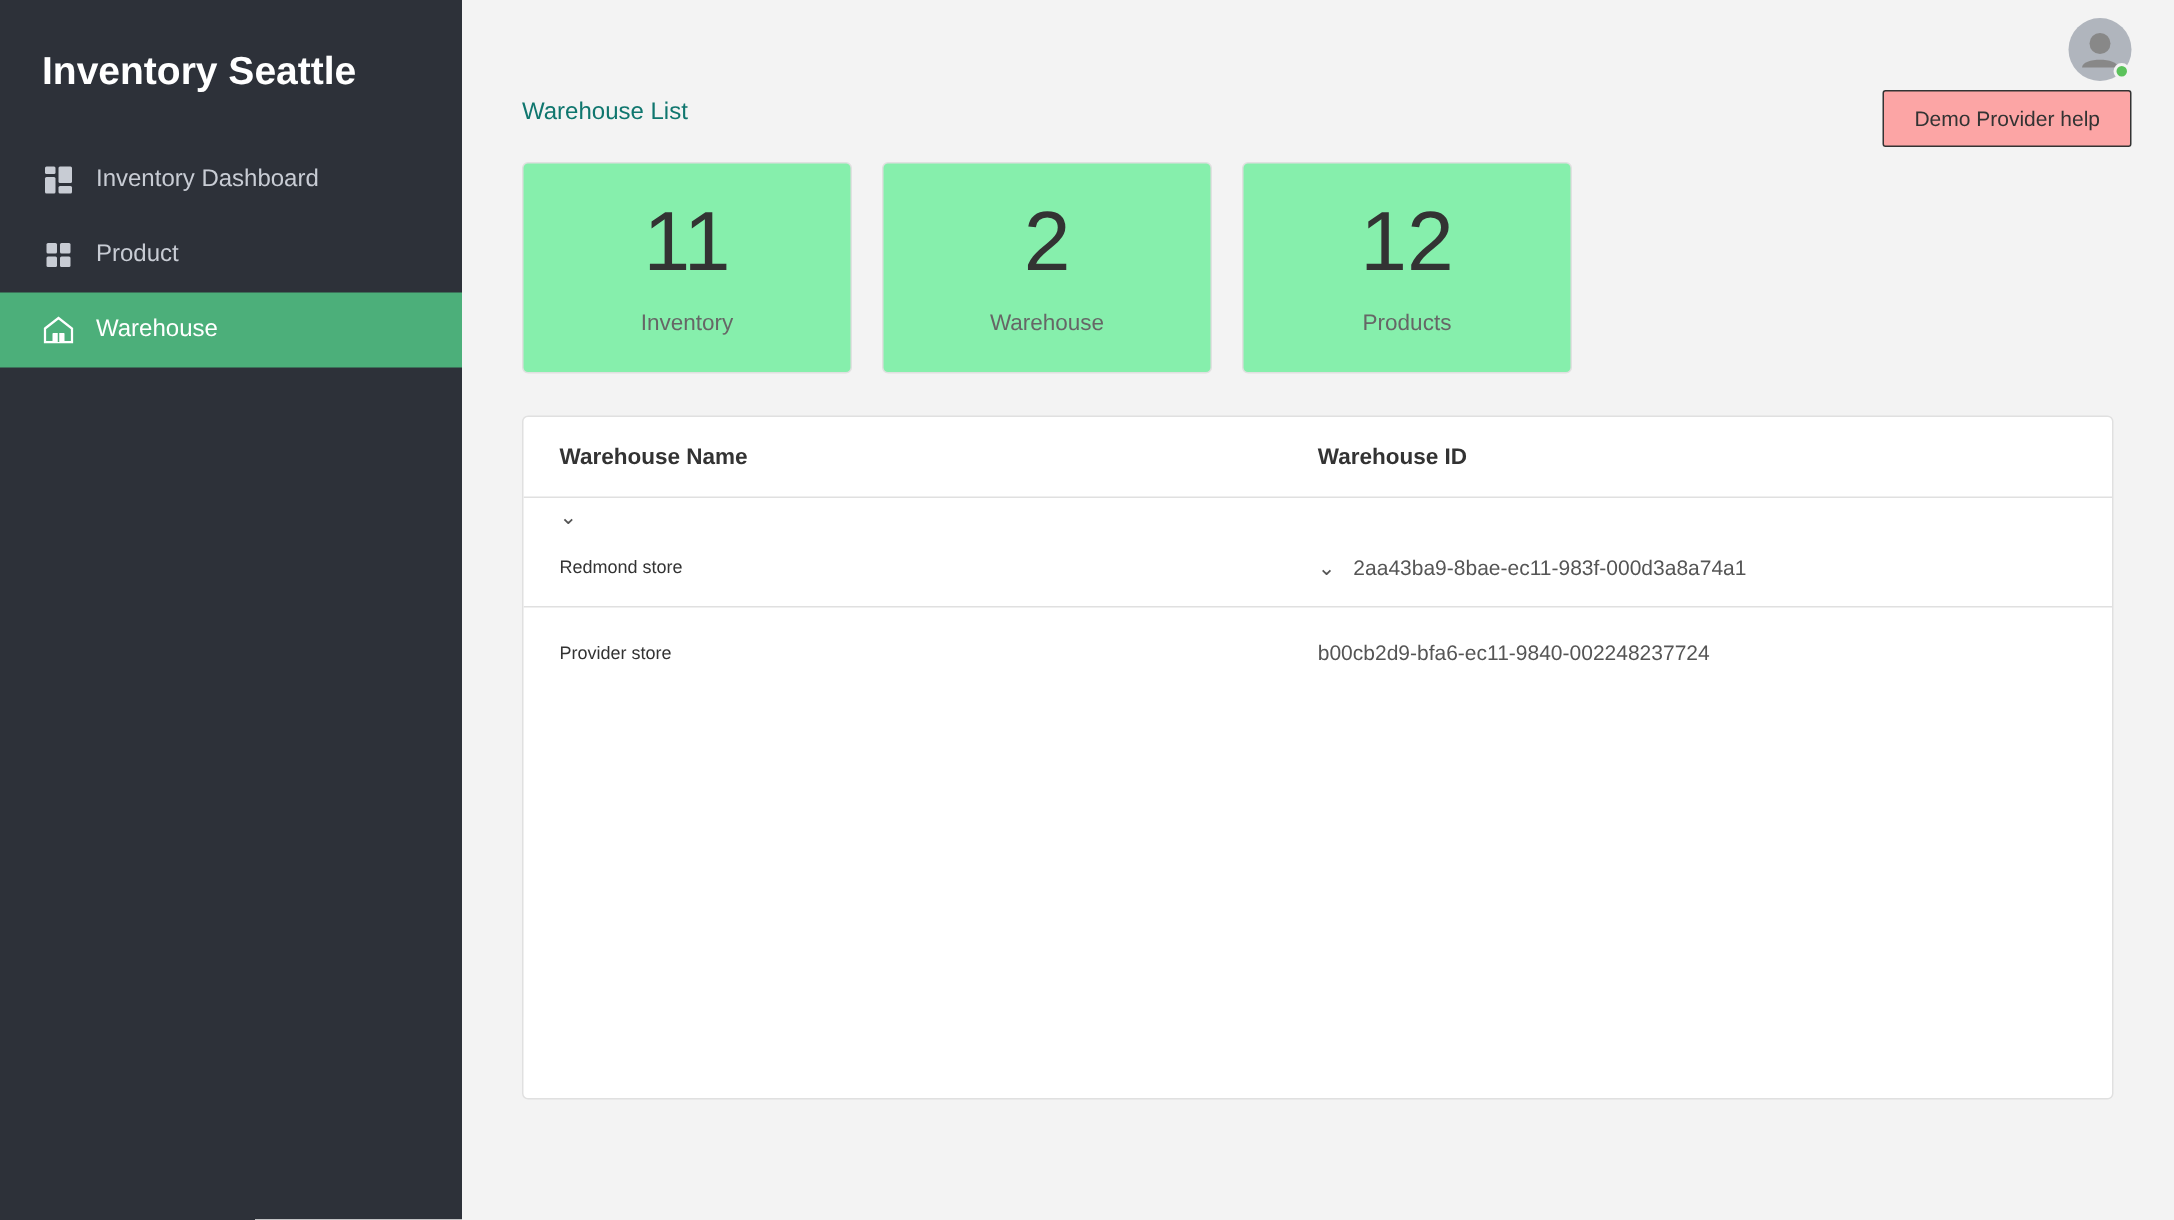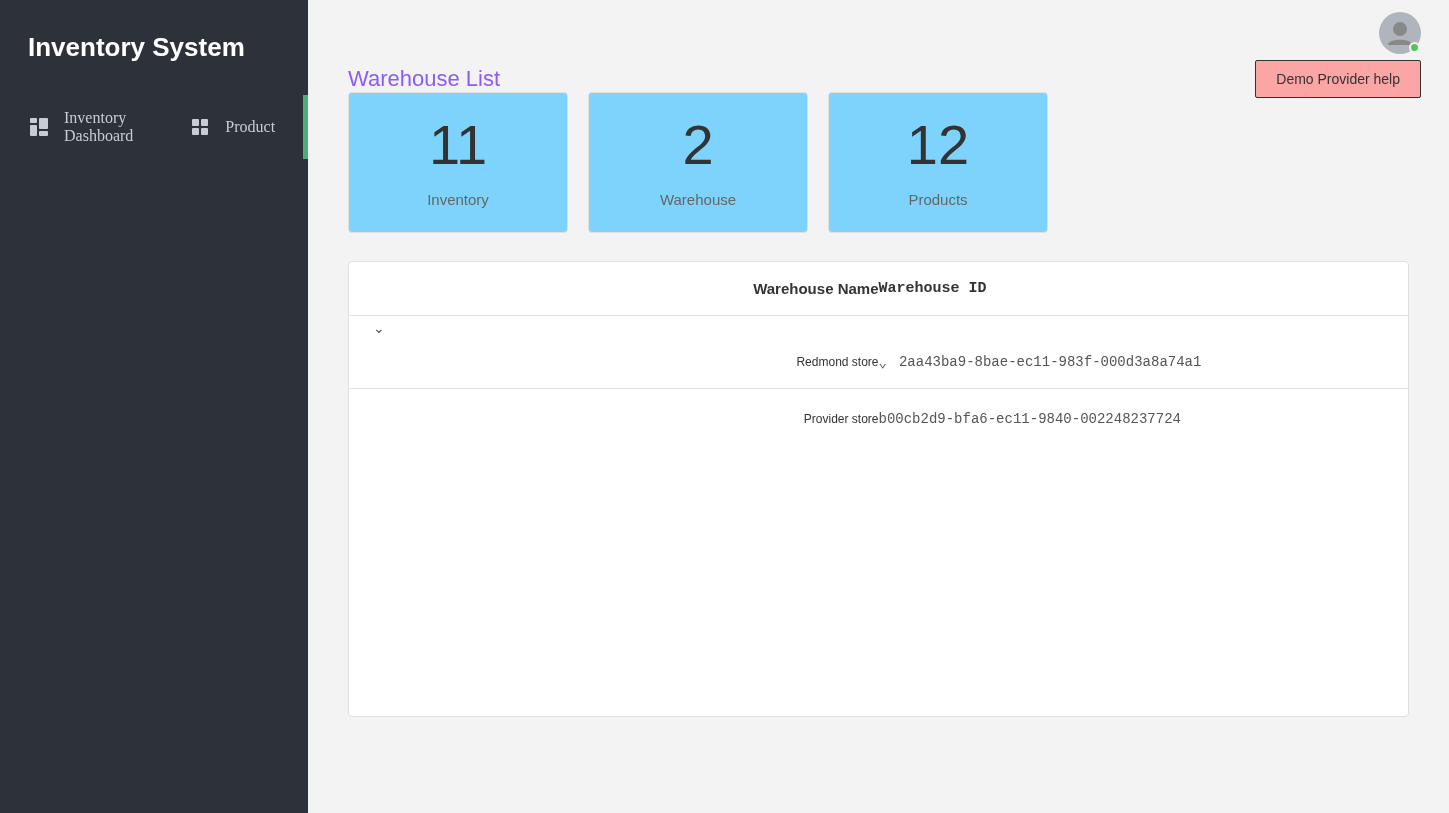--- a/index.html
+++ b/index.html
@@ -24,21 +24,21 @@
     }
     .sidebar-title {
       font-size: 26px;
       font-weight: 700;
       color: #fff;
       padding: 32px 28px 32px 28px;
       line-height: 1.2;
     }
     .sidebar-nav {
       display: flex;
-      font-family: Liberation Serif, serif;
+      flex-direction: column;
     }
     .sidebar-item {
       display: flex;
       align-items: center;
       padding: 14px 28px;
       cursor: pointer;
       color: #c8ccd4;
       font-size: 16px;
       gap: 14px;
       transition: background 0.15s;
@@ -97,33 +97,34 @@
       right: 1px;
       border: 2px solid #f3f3f3;
     }
 
     
     .content {
       padding: 0 40px 40px 40px;
     }
 
     .page-title {
-      font-size: 22px;
+      font-size: 16px;
       font-weight: 400;
-      color: #8b5cf6;
+      color: #0f766e;
+      margin-bottom: 24px;
     }
 
     
     .stats-row {
       display: flex;
       gap: 20px;
       margin-bottom: 28px;
     }
     .stat-card {
-      background: #7dd3fc;
+      background: #86efac;
       border: 1px solid #e0e0e0;
       border-radius: 4px;
       width: 220px;
       min-height: 120px;
       display: flex;
       flex-direction: column;
       align-items: center;
       justify-content: center;
       padding: 24px 16px;
     }
@@ -163,22 +164,22 @@
     .table-header {
       display: flex;
       padding: 18px 24px;
       border-bottom: 1.5px solid #e0e0e0;
     }
     .table-header-cell {
       font-size: 15px;
       font-weight: 700;
       color: #333;
     }
-    .col-name { flex: 1; text-align: right; }
-    .col-id { flex: 1; font-family: Liberation Mono, monospace; }
+    .col-name { flex: 1; }
+    .col-id { flex: 1; }
 
     .table-row {
       display: flex;
       align-items: center;
       padding: 0 24px;
       border-bottom: 1px solid #e8e8e8;
       min-height: 60px;
       cursor: pointer;
     }
     .table-row:last-child {
@@ -207,21 +208,21 @@
       color: #555;
     }
     .table-body-container {
       min-height: 400px;
     }
   </style>
 </head>
 <body>
 
 <nav class="sidebar">
-  <div class="sidebar-title">Inventory System</div>
+  <div class="sidebar-title">Inventory Seattle</div>
   <div class="sidebar-nav">
 
     <div class="sidebar-item">
       <span class="sidebar-icon">
         <svg viewBox="0 0 22 22" fill="none" xmlns="http://www.w3.org/2000/svg">
           <rect x="2" y="2" width="7" height="5" rx="1" fill="#c8ccd4"></rect>
           <rect x="2" y="9" width="7" height="11" rx="1" fill="#c8ccd4"></rect>
           <rect x="11" y="2" width="9" height="11" rx="1" fill="#c8ccd4"></rect>
           <rect x="11" y="15" width="9" height="5" rx="1" fill="#c8ccd4"></rect>
         </svg>

